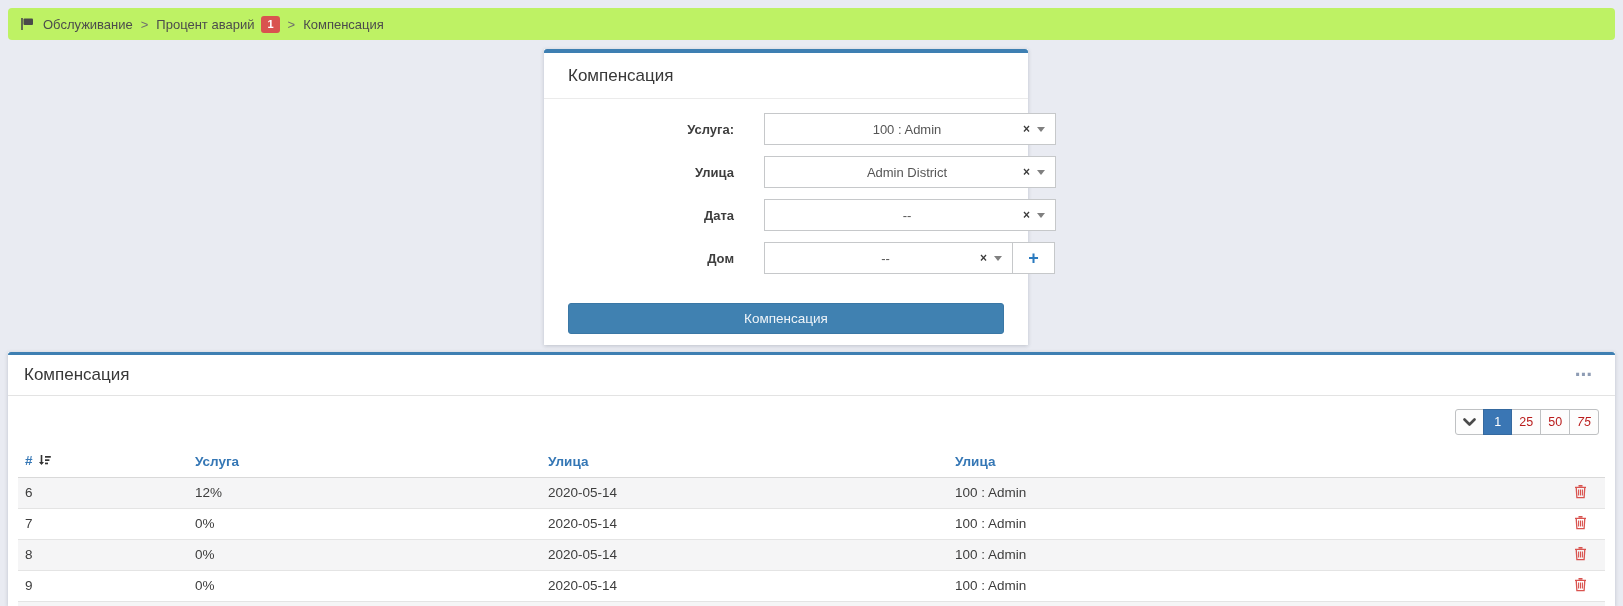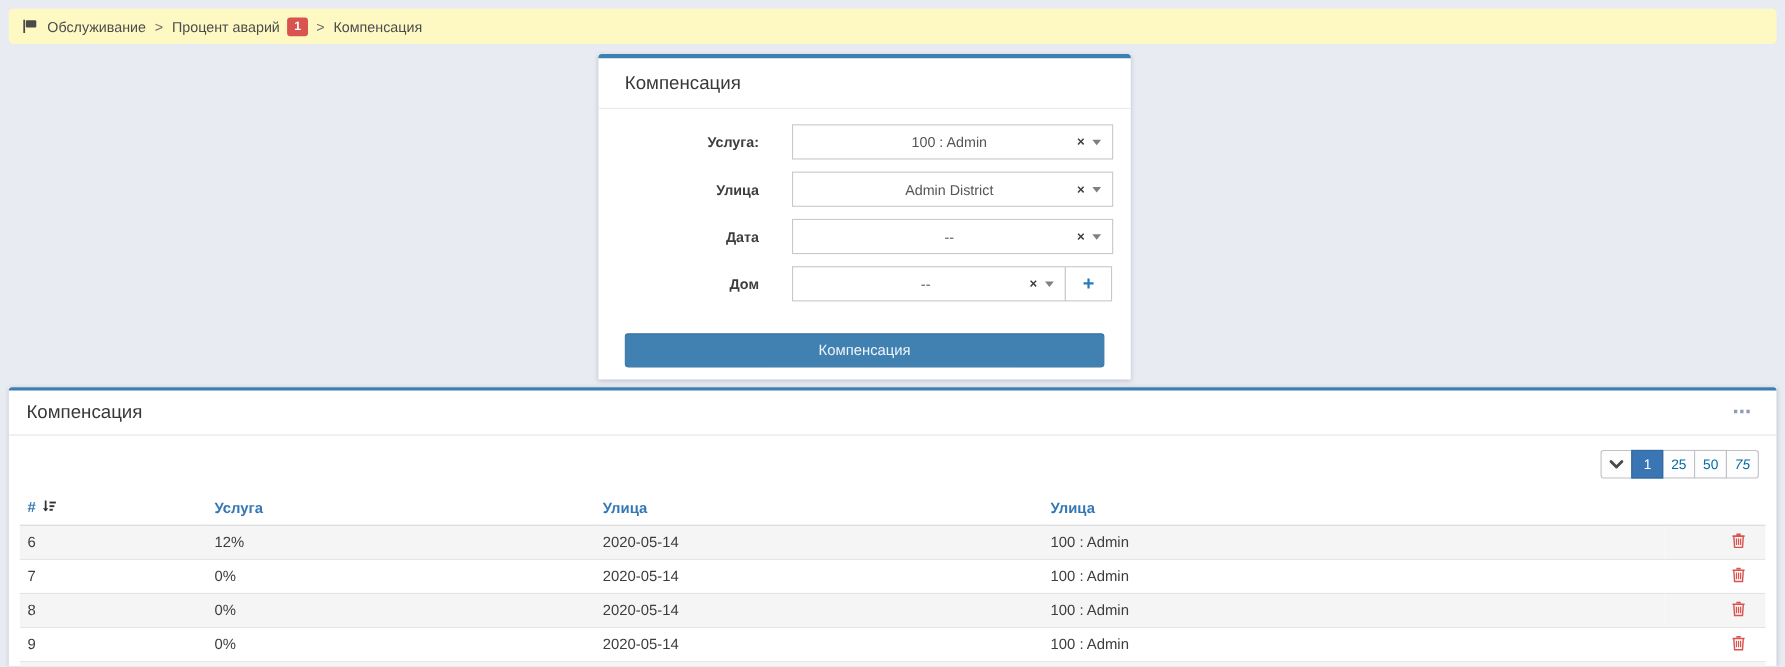--- a/index.html
+++ b/index.html
@@ -7,21 +7,21 @@
   body {
     font-family: "Liberation Sans", "DejaVu Sans", sans-serif;
     background:#e9ebf2;
     color:#3f3f3f;
     position:relative;
   }
 
   
   .breadcrumb-bar {
     position:absolute; left:8px; top:8px; width:1607px; height:32px;
-    background:#fef9c3; border-radius:4px;
+    background:#bef264; border-radius:4px;
     display:flex; align-items:center; padding:0 12px;
     font-size:13px; color:#4c4c4c;
   }
   .breadcrumb-bar .crumb { cursor:pointer; }
   .breadcrumb-bar .sep { margin:0 8px; color:#6e6e6e; }
   .flag { margin-right:9px; display:inline-flex; }
   .badge {
     display:inline-block; background:#d9534f; color:#fff;
     font-size:11px; font-weight:bold; line-height:1;
     padding:3px 6px; border-radius:3px; margin-left:7px; vertical-align:1px;
@@ -31,21 +31,21 @@
   .card { background:#fff; box-shadow:0 1px 4px rgba(40,50,70,.22); }
   .card-topline { height:4px; background:#3e7fb2; border-radius:3px 3px 0 0; }
 
   
   .form-card { position:absolute; left:544px; top:49px; width:484px; }
   .form-card .card-title {
     font-size:17px; color:#383838; padding:13px 24px 12px;
     border-bottom:1px solid #ebebeb;
   }
   .form-body { padding:14px 0 11px; }
-  .form-row { display:flex; align-items:center; height:32px; margin-bottom:11px; }
+  .form-row { display:flex; align-items:center; height:32px; margin-bottom:11px;padding-left:44px; }
   .form-label {
     width:146px; text-align:right; font-size:13px; font-weight:bold;
     color:#3e3e3e; padding-right:0; flex:none;
   }
   .form-ctrl { margin-left:30px; display:flex; flex:none; }
   .select {
     height:32px; width:292px; border:1px solid #c6c8ca; background:#fff;
     display:flex; align-items:center; cursor:pointer;
   }
   .select.narrow { width:249px; }
@@ -78,21 +78,21 @@
   }
   .panel-head .card-title2 { font-size:17px; color:#383838; }
   .ellipsis {
     color:#8e9cb4; font-size:17px; font-weight:bold; letter-spacing:1px;
     cursor:pointer; line-height:10px;
   }
   .toolbar { display:flex; justify-content:flex-end; padding:13px 16px 12px; }
   .btn-group { display:flex; }
   .pg-btn {
     min-width:29px; height:26px; padding:0 7px; margin-left:-1px;
-    border:1px solid #bfc1c3; background:#fdfdfd; color:#0369a1;
+    border:1px solid #bfc1c3; background:#fdfdfd; color:#b91c1c;
     font-size:12.5px; font-family:inherit; display:flex; align-items:center; justify-content:center;
     cursor:pointer;
   }
   .pg-btn:first-child { border-radius:3px 0 0 3px; margin-left:0; }
   .pg-btn:last-child { border-radius:0 3px 3px 0;font-style:italic; }
   .pg-btn.active { background:#3a76b4; border-color:#35699f; color:#fff; z-index:1; }
 
   .grid-wrap { margin:0 10px; }
   table.grid { width:1587px; border-collapse:collapse; table-layout:fixed; }
   .grid col.c1 { width:170px; } .grid col.c2 { width:353px; }

